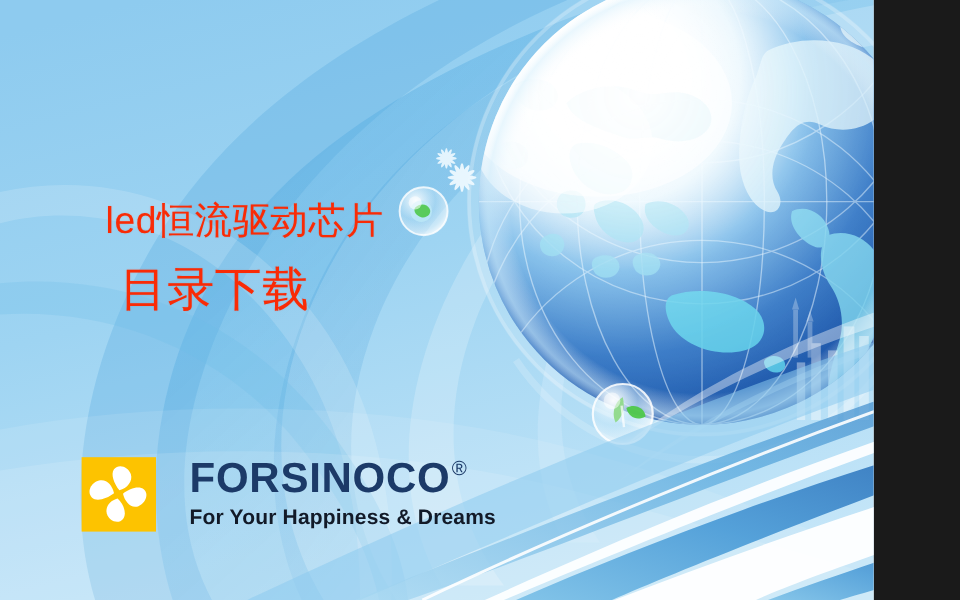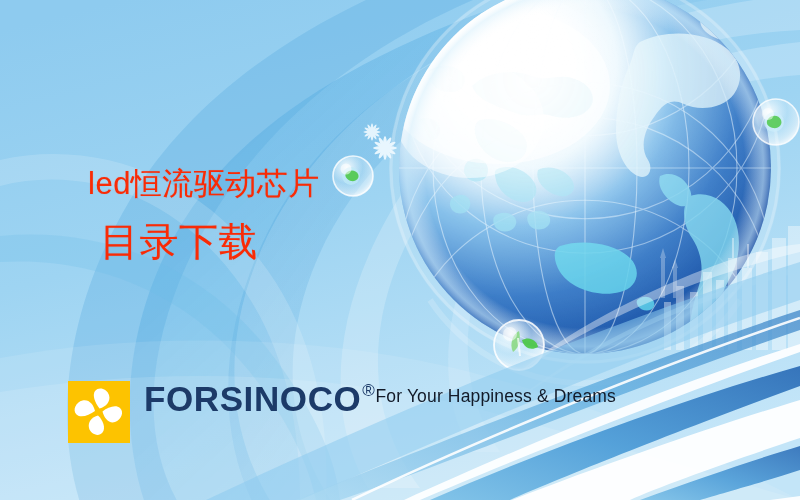--- a/index.html
+++ b/index.html
@@ -3,21 +3,21 @@
 <meta charset="utf-8">
 <title>FORSINOCO LED Catalog Banner</title>
 <style>
   html, body {
     margin: 0;
     padding: 0;
     background: #1a1a1a;
   }
   #stage {
     position: relative;
-    width: 800px;
+    width: 728px;
     height: 500px;
     overflow: hidden;
     font-family: "Liberation Sans", "DejaVu Sans", sans-serif;
     background: #ffffff;
     user-select: none;
   }
   #bg-svg {
     position: absolute;
     inset: 0;
     width: 800px;
@@ -63,22 +63,23 @@
   .logo-mark {
     width: 62px;
     height: 62px;
     background: #fdc300;
     position: relative;
     flex: 0 0 auto;
     margin-top: 2px;
   }
   .logo-mark svg { display: block; }
   .logo-text {
-    margin-left: 14px;
+    margin-left: 28px;
     display: flex;
+    flex-direction: column;
     justify-content: center;
     padding-top: 2px;
   }
   .brand-name {
     font-size: 35px;
     font-weight: 700;
     color: #1c3a68;
     letter-spacing: 0.6px;
     line-height: 1;
     white-space: nowrap;
@@ -87,21 +88,21 @@
   }
   .brand-reg {
     font-size: 17px;
     font-weight: 400;
     line-height: 1;
     margin-left: 1px;
     margin-top: 1px;
   }
   .brand-tagline {
     font-size: 17.5px;
-    font-weight: 400;
+    font-weight: 700;
     color: #121a28;
     letter-spacing: 0.15px;
     line-height: 1;
     margin-top: 7px;
     white-space: nowrap;
   }
 </style>
 </head>
 <body>
 

